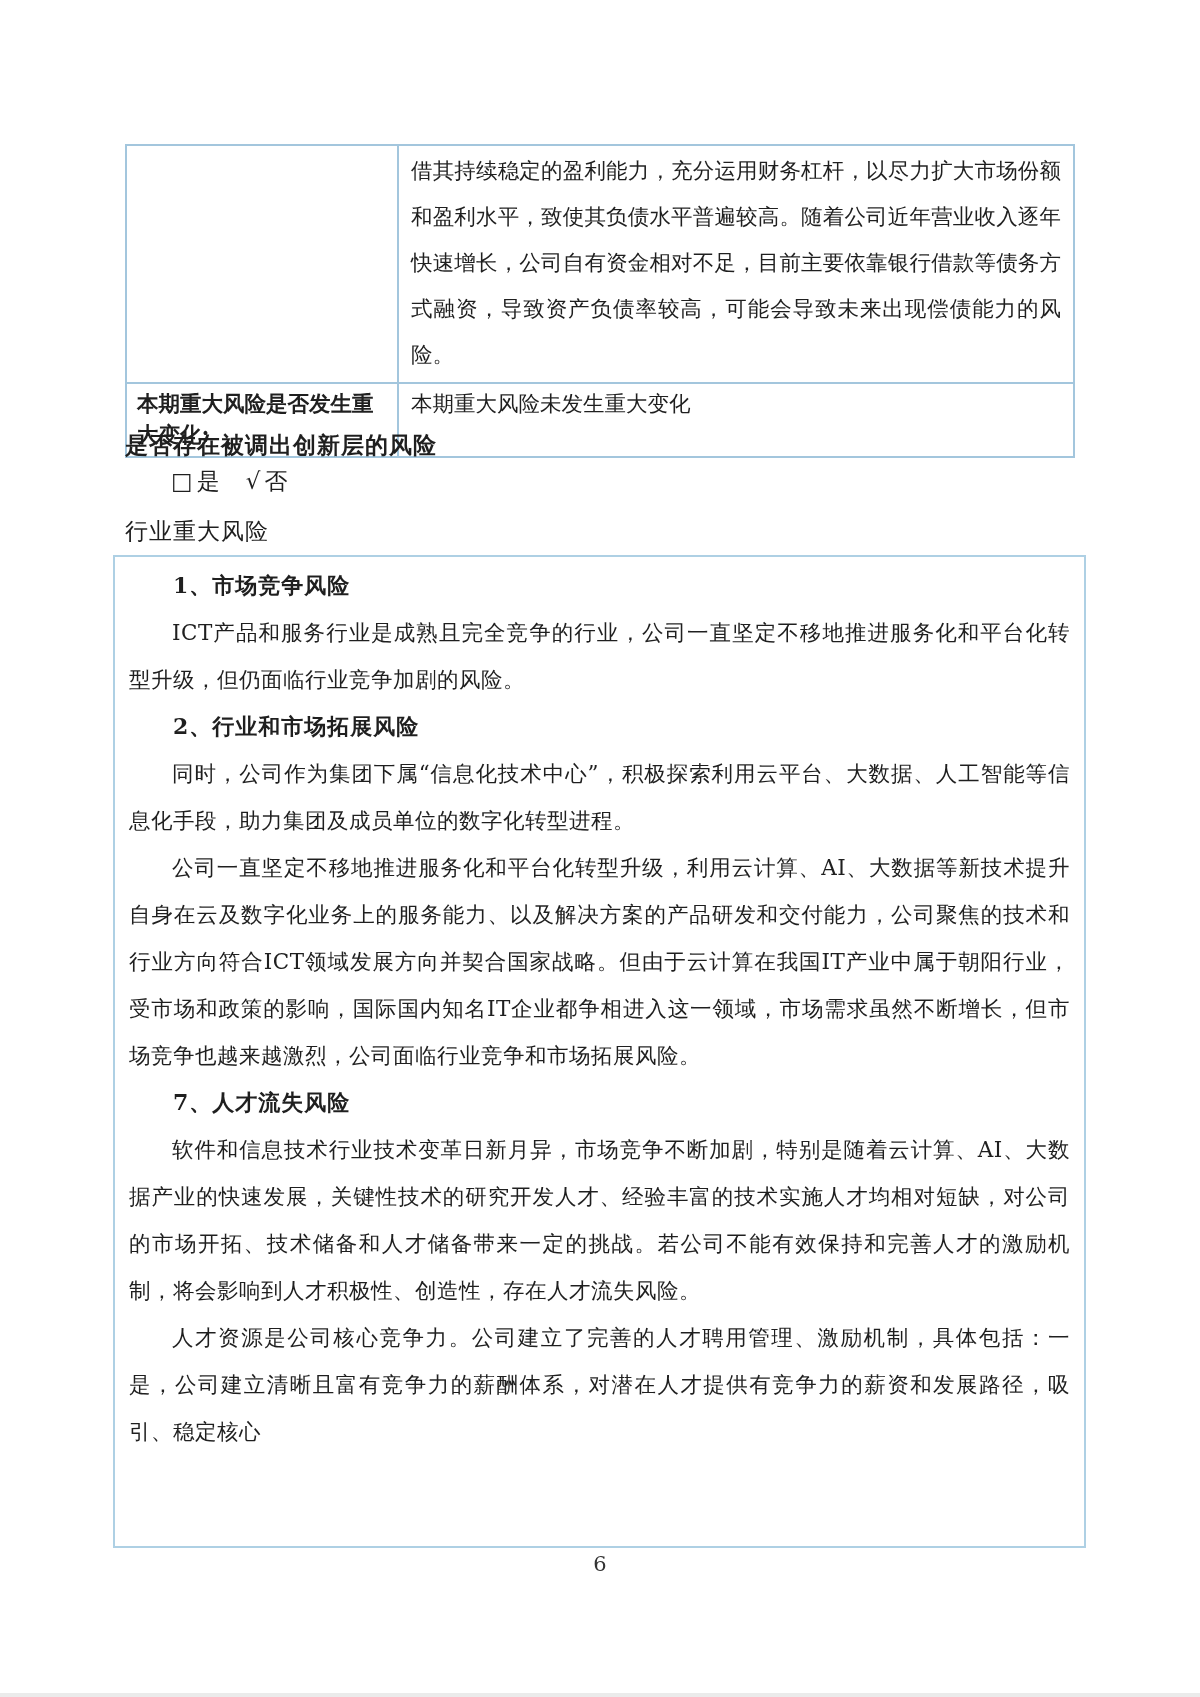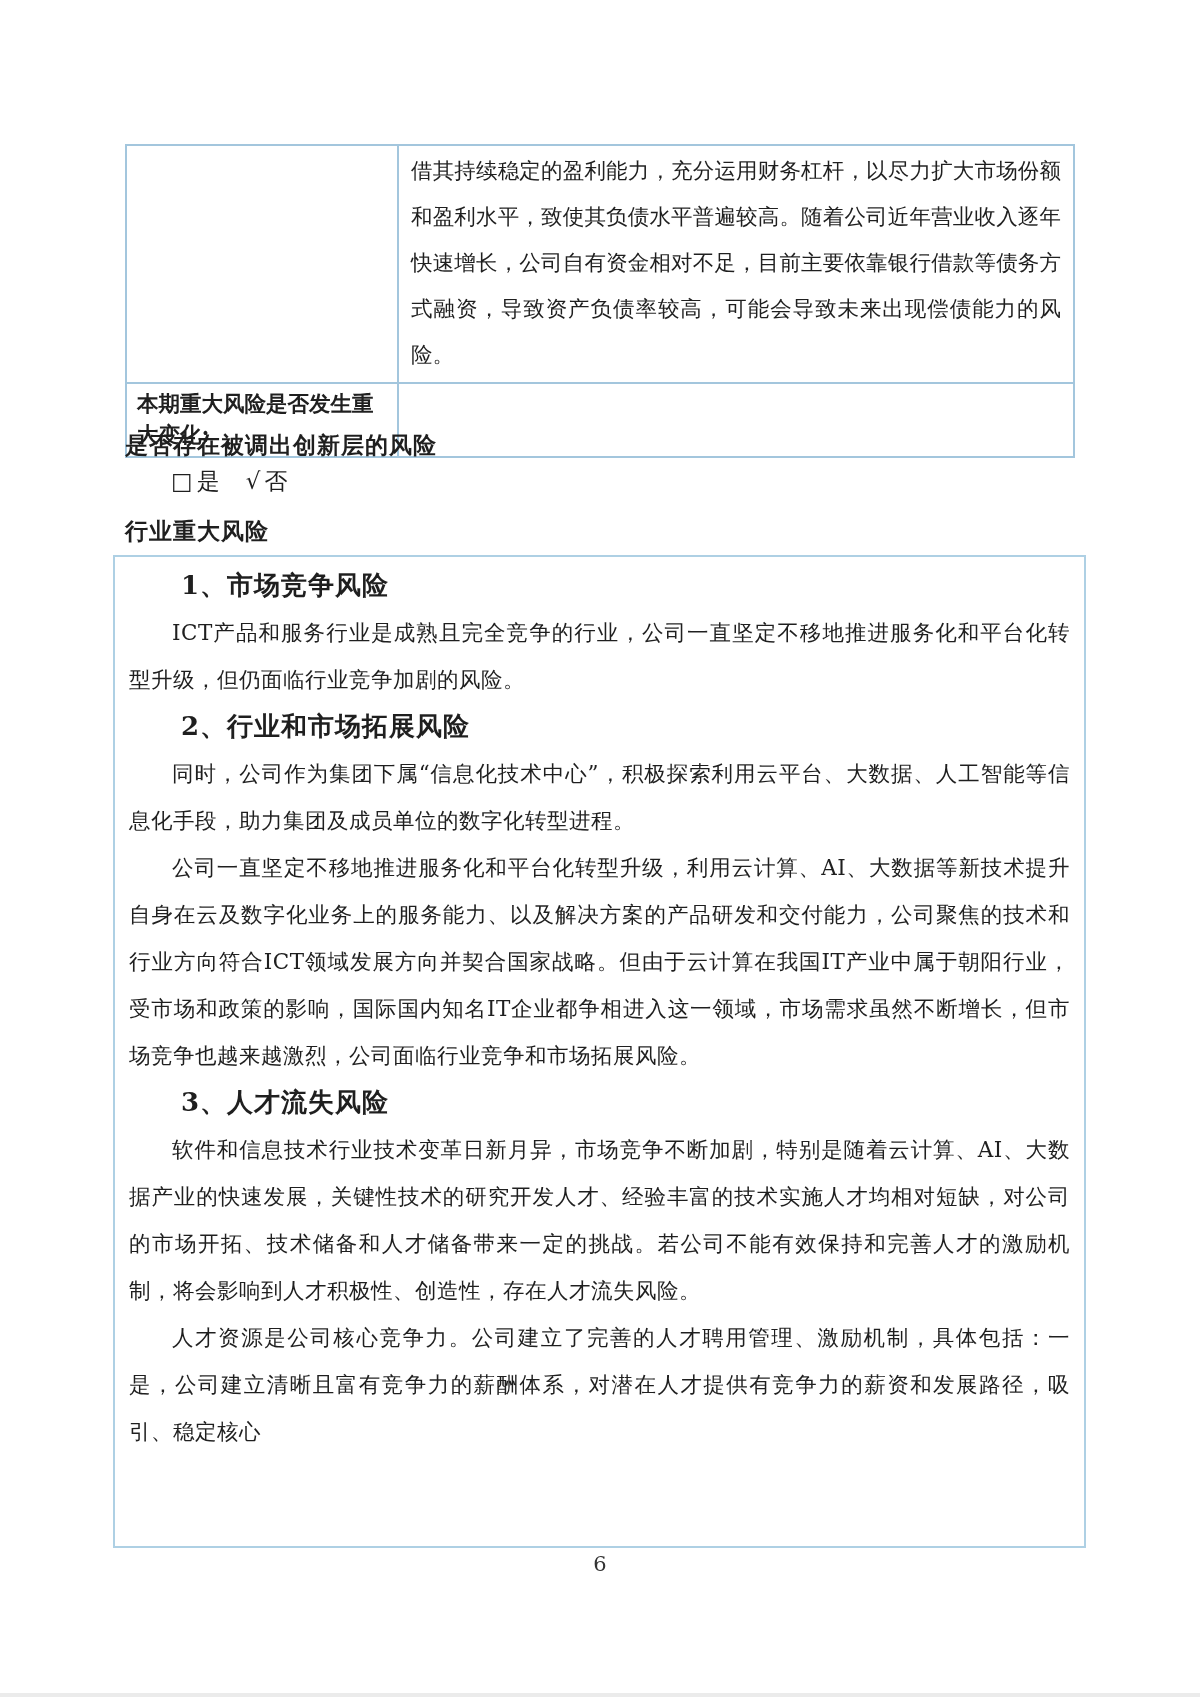--- a/index.html
+++ b/index.html
@@ -53,37 +53,37 @@
     font-size: 23px;
     margin-left: 46px;
   }
   .q-answer .opt { margin-right: 26px; }
   .q-answer .mark { margin-right: 4px; }
 
   
   .section-title {
     position: absolute;
     left: 125px; top: 516px;
-    font-size: 23px; font-weight: bold;
+    font-size: 23px; font-weight: normal;
     letter-spacing: 1px;
   }
 
   
   .risk-box {
     position: absolute;
     left: 113px; top: 555px;
     width: 973px;
     height: 993px;
     border: 2px solid #aed0e4;
     padding: 5px 14px 0 14px;
     overflow: hidden;
     background: #ffffff;
   }
   .risk-box .box-heading {
-    font-size: 26px; font-weight: bold;
+    font-size: 22px; font-weight: bold;
     line-height: 47px;
     text-indent: 2em;
     letter-spacing: 1px;
   }
   .risk-box .box-para {
     font-size: 21.5px;
     line-height: 47px;
     text-indent: 2em;
     text-align: justify;
     letter-spacing: 0.5px;
@@ -112,38 +112,39 @@
 
 <div class="page">
 
   <div class="doc-table">
     <div class="trow r1">
       <div class="cell left"></div>
       <div class="cell right">借其持续稳定的盈利能力，充分运用财务杠杆，以尽力扩大市场份额和盈利水平，致使其负债水平普遍较高。随着公司近年营业收入逐年快速增长，公司自有资金相对不足，目前主要依靠银行借款等债务方式融资，导致资产负债率较高，可能会导致未来出现偿债能力的风险。</div>
     </div>
     <div class="trow r2">
       <div class="cell left">本期重大风险是否发生重大变化:</div>
+      <div class="cell right">本期重大风险未发生重大变化</div>
     </div>
   </div>
 
   <div class="q-title">是否存在被调出创新层的风险</div>
 
   <div class="q-answer">
     <span class="opt"><span class="mark">□</span><span>是</span></span><span class="opt"><span class="mark">√</span><span>否</span></span>
   </div>
 
   <div class="section-title">行业重大风险</div>
 
   <div class="risk-box">
       <div class="box-heading">1、市场竞争风险</div>
       <div class="box-para">ICT产品和服务行业是成熟且完全竞争的行业，公司一直坚定不移地推进服务化和平台化转型升级，但仍面临行业竞争加剧的风险。</div>
       <div class="box-heading">2、行业和市场拓展风险</div>
       <div class="box-para">同时，公司作为集团下属“信息化技术中心”，积极探索利用云平台、大数据、人工智能等信息化手段，助力集团及成员单位的数字化转型进程。</div>
       <div class="box-para">公司一直坚定不移地推进服务化和平台化转型升级，利用云计算、AI、大数据等新技术提升自身在云及数字化业务上的服务能力、以及解决方案的产品研发和交付能力，公司聚焦的技术和行业方向符合ICT领域发展方向并契合国家战略。但由于云计算在我国IT产业中属于朝阳行业，受市场和政策的影响，国际国内知名IT企业都争相进入这一领域，市场需求虽然不断增长，但市场竞争也越来越激烈，公司面临行业竞争和市场拓展风险。</div>
-      <div class="box-heading">3、人才流失风险</div>
+      <div class="box-heading">7、人才流失风险</div>
       <div class="box-para">软件和信息技术行业技术变革日新月异，市场竞争不断加剧，特别是随着云计算、AI、大数据产业的快速发展，关键性技术的研究开发人才、经验丰富的技术实施人才均相对短缺，对公司的市场开拓、技术储备和人才储备带来一定的挑战。若公司不能有效保持和完善人才的激励机制，将会影响到人才积极性、创造性，存在人才流失风险。</div>
       <div class="box-para">人才资源是公司核心竞争力。公司建立了完善的人才聘用管理、激励机制，具体包括：一是，公司建立清晰且富有竞争力的薪酬体系，对潜在人才提供有竞争力的薪资和发展路径，吸引、稳定核心</div>
     </div>
 
   <div class="page-number">6</div>
 
   <div class="bottom-edge"></div>
 </div>
 
 </body></html>

